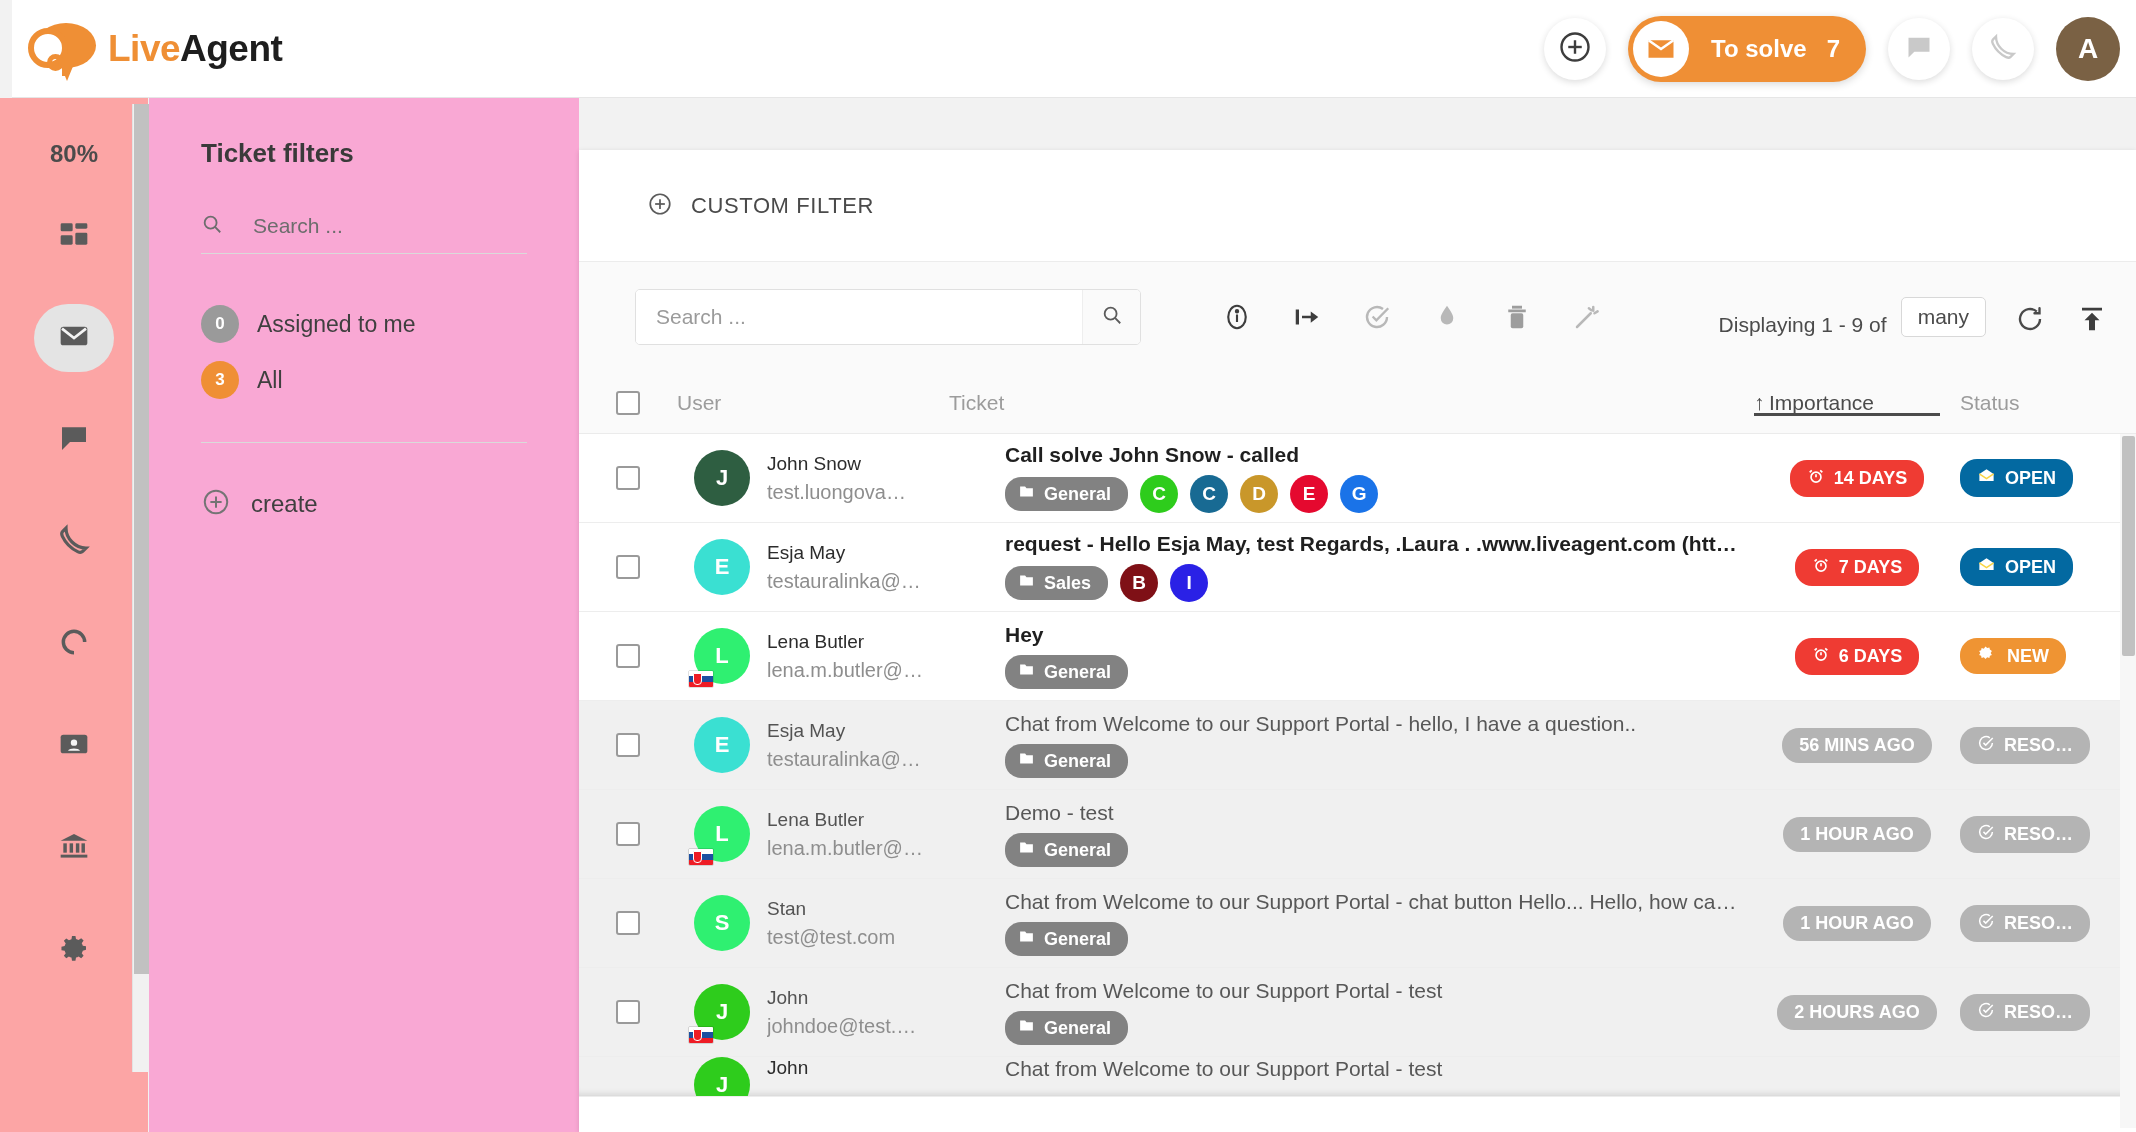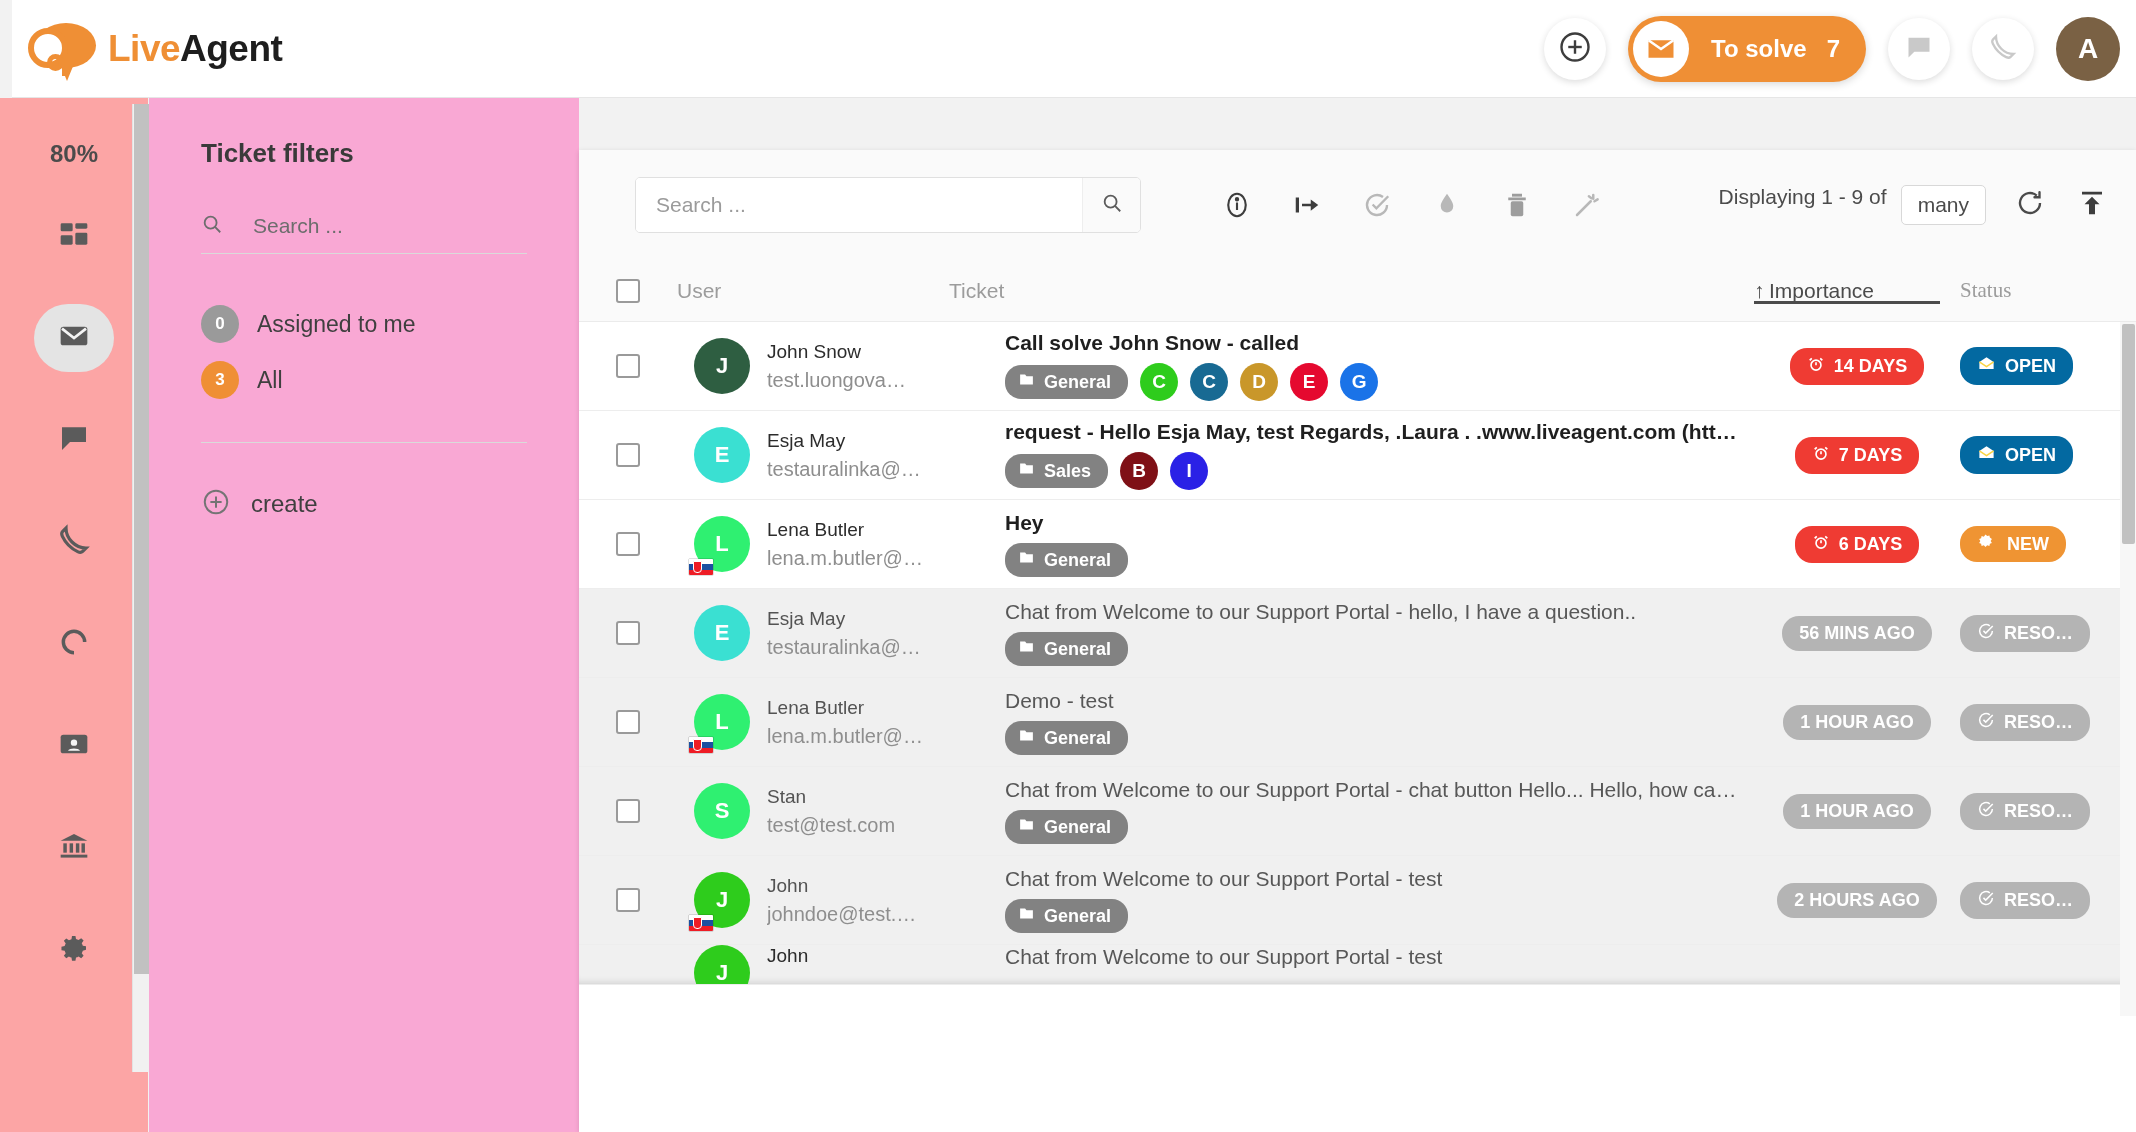--- a/index.html
+++ b/index.html
@@ -201,41 +201,41 @@
     font-family: "Liberation Sans", sans-serif;
   }
   .tb-search input::placeholder { color: #9b9b9b; }
   .tb-search-btn {
     width: 58px; background: #fafafa; border-left: 1px solid #eee;
     display: flex; align-items: center; justify-content: center;
     cursor: pointer;
   }
   .tb-icons { display: flex; align-items: center; gap: 34px; margin-left: 78px; }
   .tb-ico { cursor: pointer; display: flex; align-items: center; justify-content: center; width: 36px; height: 36px; }
-  .tb-right { margin-left: auto; margin-right: 26px; display: flex; align-items: flex-start; }
+  .tb-right { margin-left: auto; margin-right: 26px; display: flex; align-items: flex-end; }
   .tb-displaying { font-size: 21px; color: #4b4b4b; }
   .tb-many {
     margin-left: 14px; padding: 7px 16px;
     border: 1px solid #d8d8d8; border-radius: 5px;
     background: #ffffff; font-size: 21px; color: #4b4b4b;
     cursor: pointer;
   }
   .tb-right .tb-ico { margin-left: 26px; }
 
   
   .thead {
     height: 62px; display: flex; align-items: center;
     background: #fafafa; border-bottom: 1px solid #ebebeb;
     position: relative;
   }
   .col-check { width: 98px; display: flex; justify-content: center; }
   .col-user  { width: 272px; }
   .col-ticket{ flex: 1; min-width: 0; }
   .col-imp   { width: 206px; }
-  .col-status{ width: 176px; font-family: Liberation Serif, serif; }
+  .col-status{ width: 176px; }
   .th-label { font-size: 21px; color: #9c9c9c; }
   .th-imp-active { color: #4b4b4b; }
   .th-underline {
     position: absolute; bottom: -1px; height: 3px; background: #4b4b4b;
   }
   .chk {
     width: 24px; height: 24px;
     border: 2px solid #9a9a9a; border-radius: 3px;
     background: #ffffff; cursor: pointer;
   }
@@ -515,20 +515,32 @@
           <line x1="12" y1="7.5" x2="12" y2="16.5"></line>
           <line x1="7.5" y1="12" x2="16.5" y2="12"></line>
       </svg>
     </span>
     <span class="create-label">create</span>
   </div>
 </div>
 
 <div class="main">
 
+  <div class="custom-filter-bar">
+    <div class="custom-filter-btn">
+      <span>
+        <svg width="26" height="26" viewBox="0 0 24 24" fill="none" stroke="#5b5b5b" stroke-width="1.6">
+          <circle cx="12" cy="12" r="9"></circle>
+            <line x1="12" y1="7.5" x2="12" y2="16.5"></line>
+            <line x1="7.5" y1="12" x2="16.5" y2="12"></line>
+        </svg>
+      </span>
+      <span class="custom-filter-label">CUSTOM FILTER</span>
+    </div>
+  </div>
 
   <div class="toolbar">
     <div class="tb-search">
       <input type="text" placeholder="Search ..." style="">
       <div class="tb-search-btn">
         <span>
           <svg width="22" height="22" viewBox="0 0 24 24" fill="none" stroke="#5b5b5b" stroke-width="2">
             <circle cx="10.5" cy="10.5" r="6.5"></circle>
               <line x1="15.5" y1="15.5" x2="21" y2="21"></line>
           </svg>

